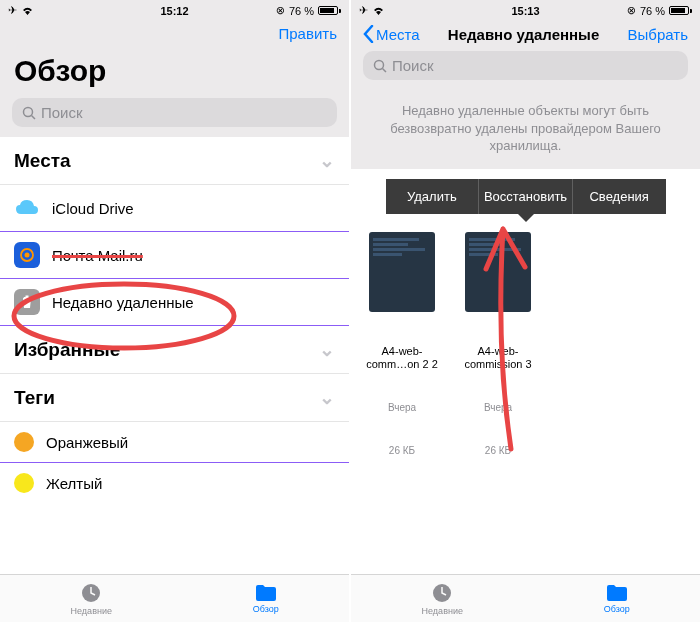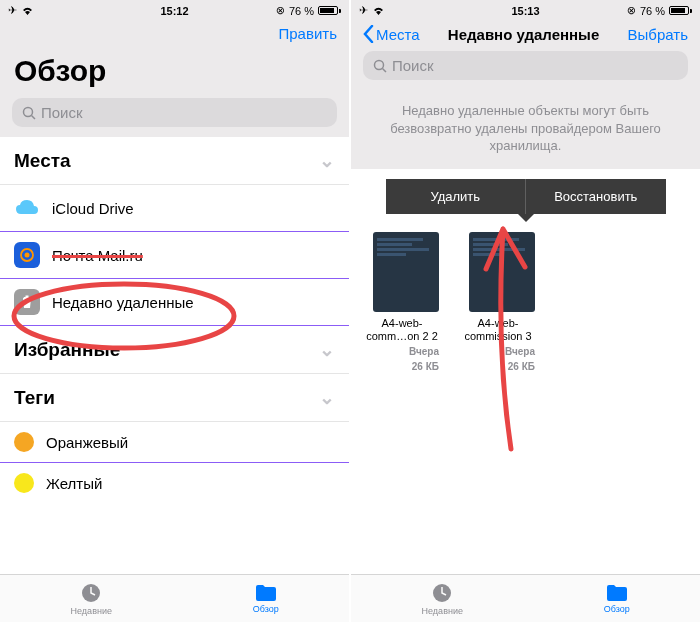--- a/index.html
+++ b/index.html
@@ -25,24 +25,24 @@
   .tab-bar { display: flex; border-top: 1px solid #d5d5d5; background: #fafafa; height: 48px; }
   .tab { flex: 1; display: flex; flex-direction: column; align-items: center; justify-content: center; font-size: 9px; gap: 2px; padding-left: 8px; }
   .tab.inactive { color: #8e8e93; }
   .tab.active { color: #007aff; }
   .notice { padding: 12px 20px 14px; text-align: center; color: #8e8e93; font-size: 13px; line-height: 1.35; background: #eceaeb; }
   .popover { background: #3b3b3b; border-radius: 0; display: flex; margin: 10px auto 0; width: 280px; position: relative; }
   .popover::after { content: ""; position: absolute; top: 100%; left: 50%; transform: translateX(-50%); border: 8px solid transparent; border-top-color: #3b3b3b; }
   .pop-btn { flex: 1; color: #fff; font-size: 13px; text-align: center; padding: 10px 4px; border-right: 1px solid #606060; }
   .pop-btn:last-child { border-right: none; }
   .files-grid { display: flex; gap: 22px; padding: 18px 14px; background: #fff; }
-  .file-card { display: flex; flex-direction: column; align-items: flex-end; width: 74px; font-size: 11px; text-align: center; }
+  .file-card { display: flex; flex-direction: column; align-items: center; width: 74px; font-size: 11px; text-align: center; gap: 28px; }
   .thumb { width: 66px; height: 80px; background: #263544; border-radius: 3px; padding: 6px 4px; color: #4aa3ff; font-size: 3px; line-height: 1.2; overflow: hidden; position: relative; }
   .thumb .bar { height: 3px; background: #3a5470; margin-bottom: 2px; width: 80%; }
-  .meta { color: #8e8e93; font-size: 10px; line-height: 1.3; margin-top: 2px; font-weight: bold; }
+  .meta { color: #8e8e93; font-size: 10px; line-height: 1.3; margin-top: 2px; }
   .fname { color: #000; margin-top: 5px; line-height: 1.2; font-size: 11px; }
   .scribble { position: absolute; pointer-events: none; }
   .battery { display: inline-flex; align-items: center; gap: 1px; }
   .battery-body { width: 20px; height: 9px; border: 1px solid #000; border-radius: 2px; position: relative; }
   .battery-fill { position: absolute; left: 1px; top: 1px; bottom: 1px; background: #000; }
   .battery-tip { width: 2px; height: 4px; background: #000; border-radius: 0 1px 1px 0; }
   .right-content { flex: 1; background: #fff; position: relative; }
 </style>
 </head>
 <body>
@@ -203,20 +203,21 @@
         </svg>
       <span>Поиск</span>
     </div>
     <div class="notice">Недавно удаленные объекты могут быть безвозвратно удалены провайдером Вашего хранилища.</div>
   </div>
 
   <div class="right-content">
     <div class="popover">
       <div class="pop-btn">Удалить</div>
       <div class="pop-btn">Восстановить</div>
+      <div class="pop-btn">Сведения</div>
     </div>
 
     <div class="files-grid">
       <div class="file-card">
         <div class="thumb">
           <div class="bar"></div>
             <div class="bar" style="width:60%"></div>
             <div class="bar" style="width:90%"></div>
             <div class="bar" style="width:50%"></div>
         </div>

